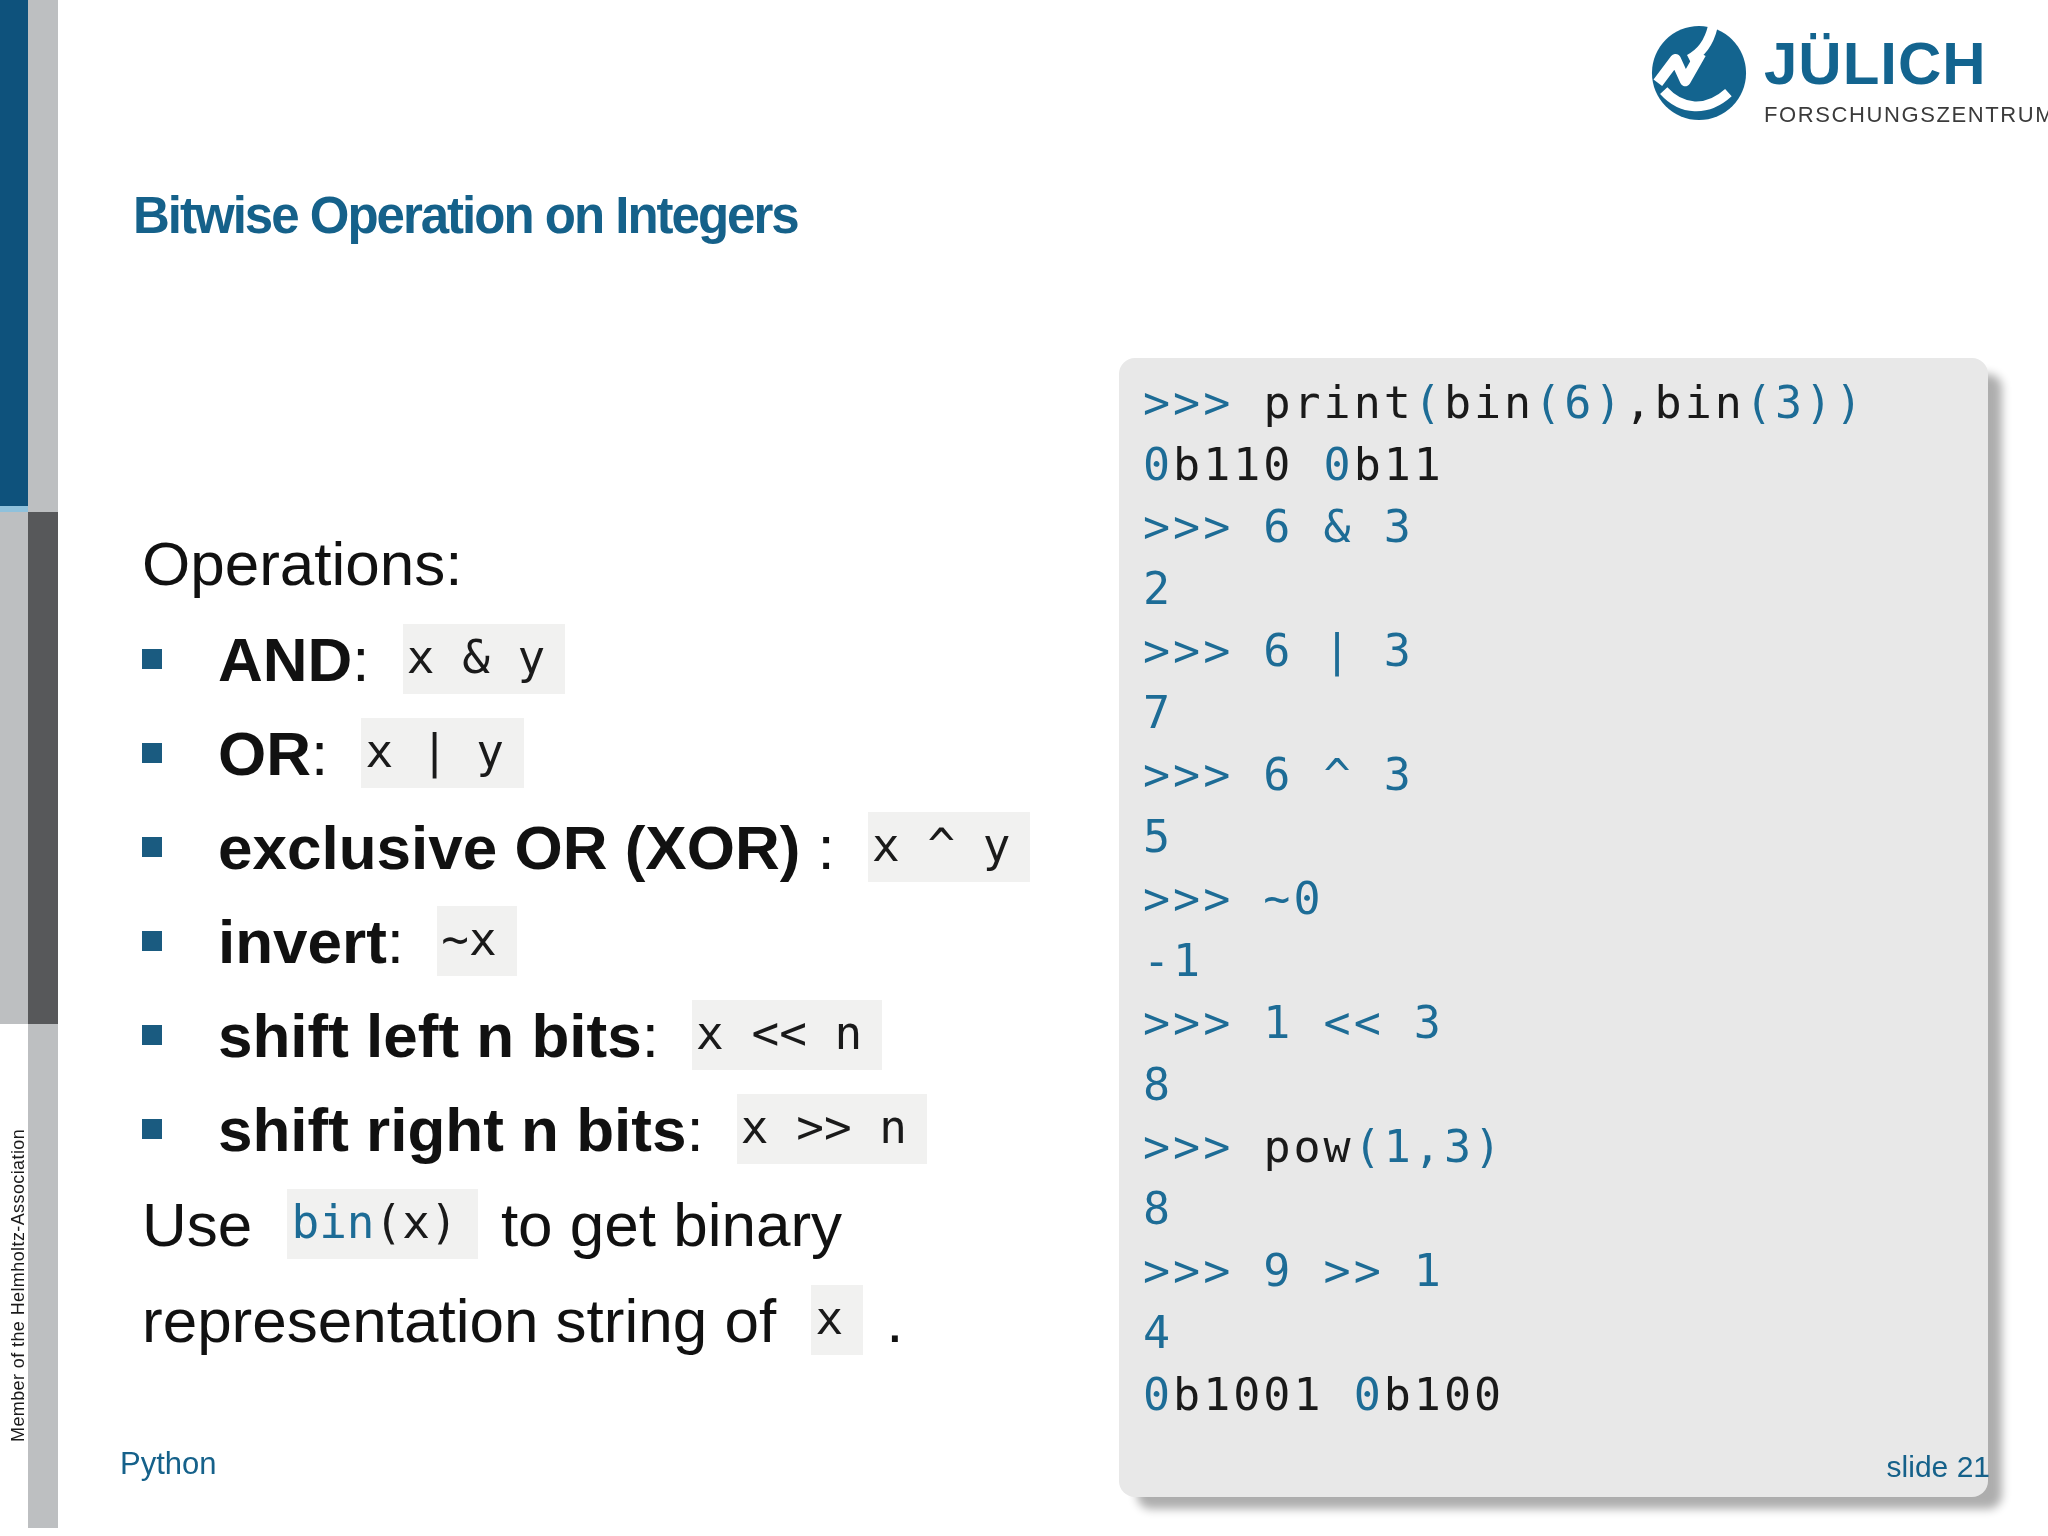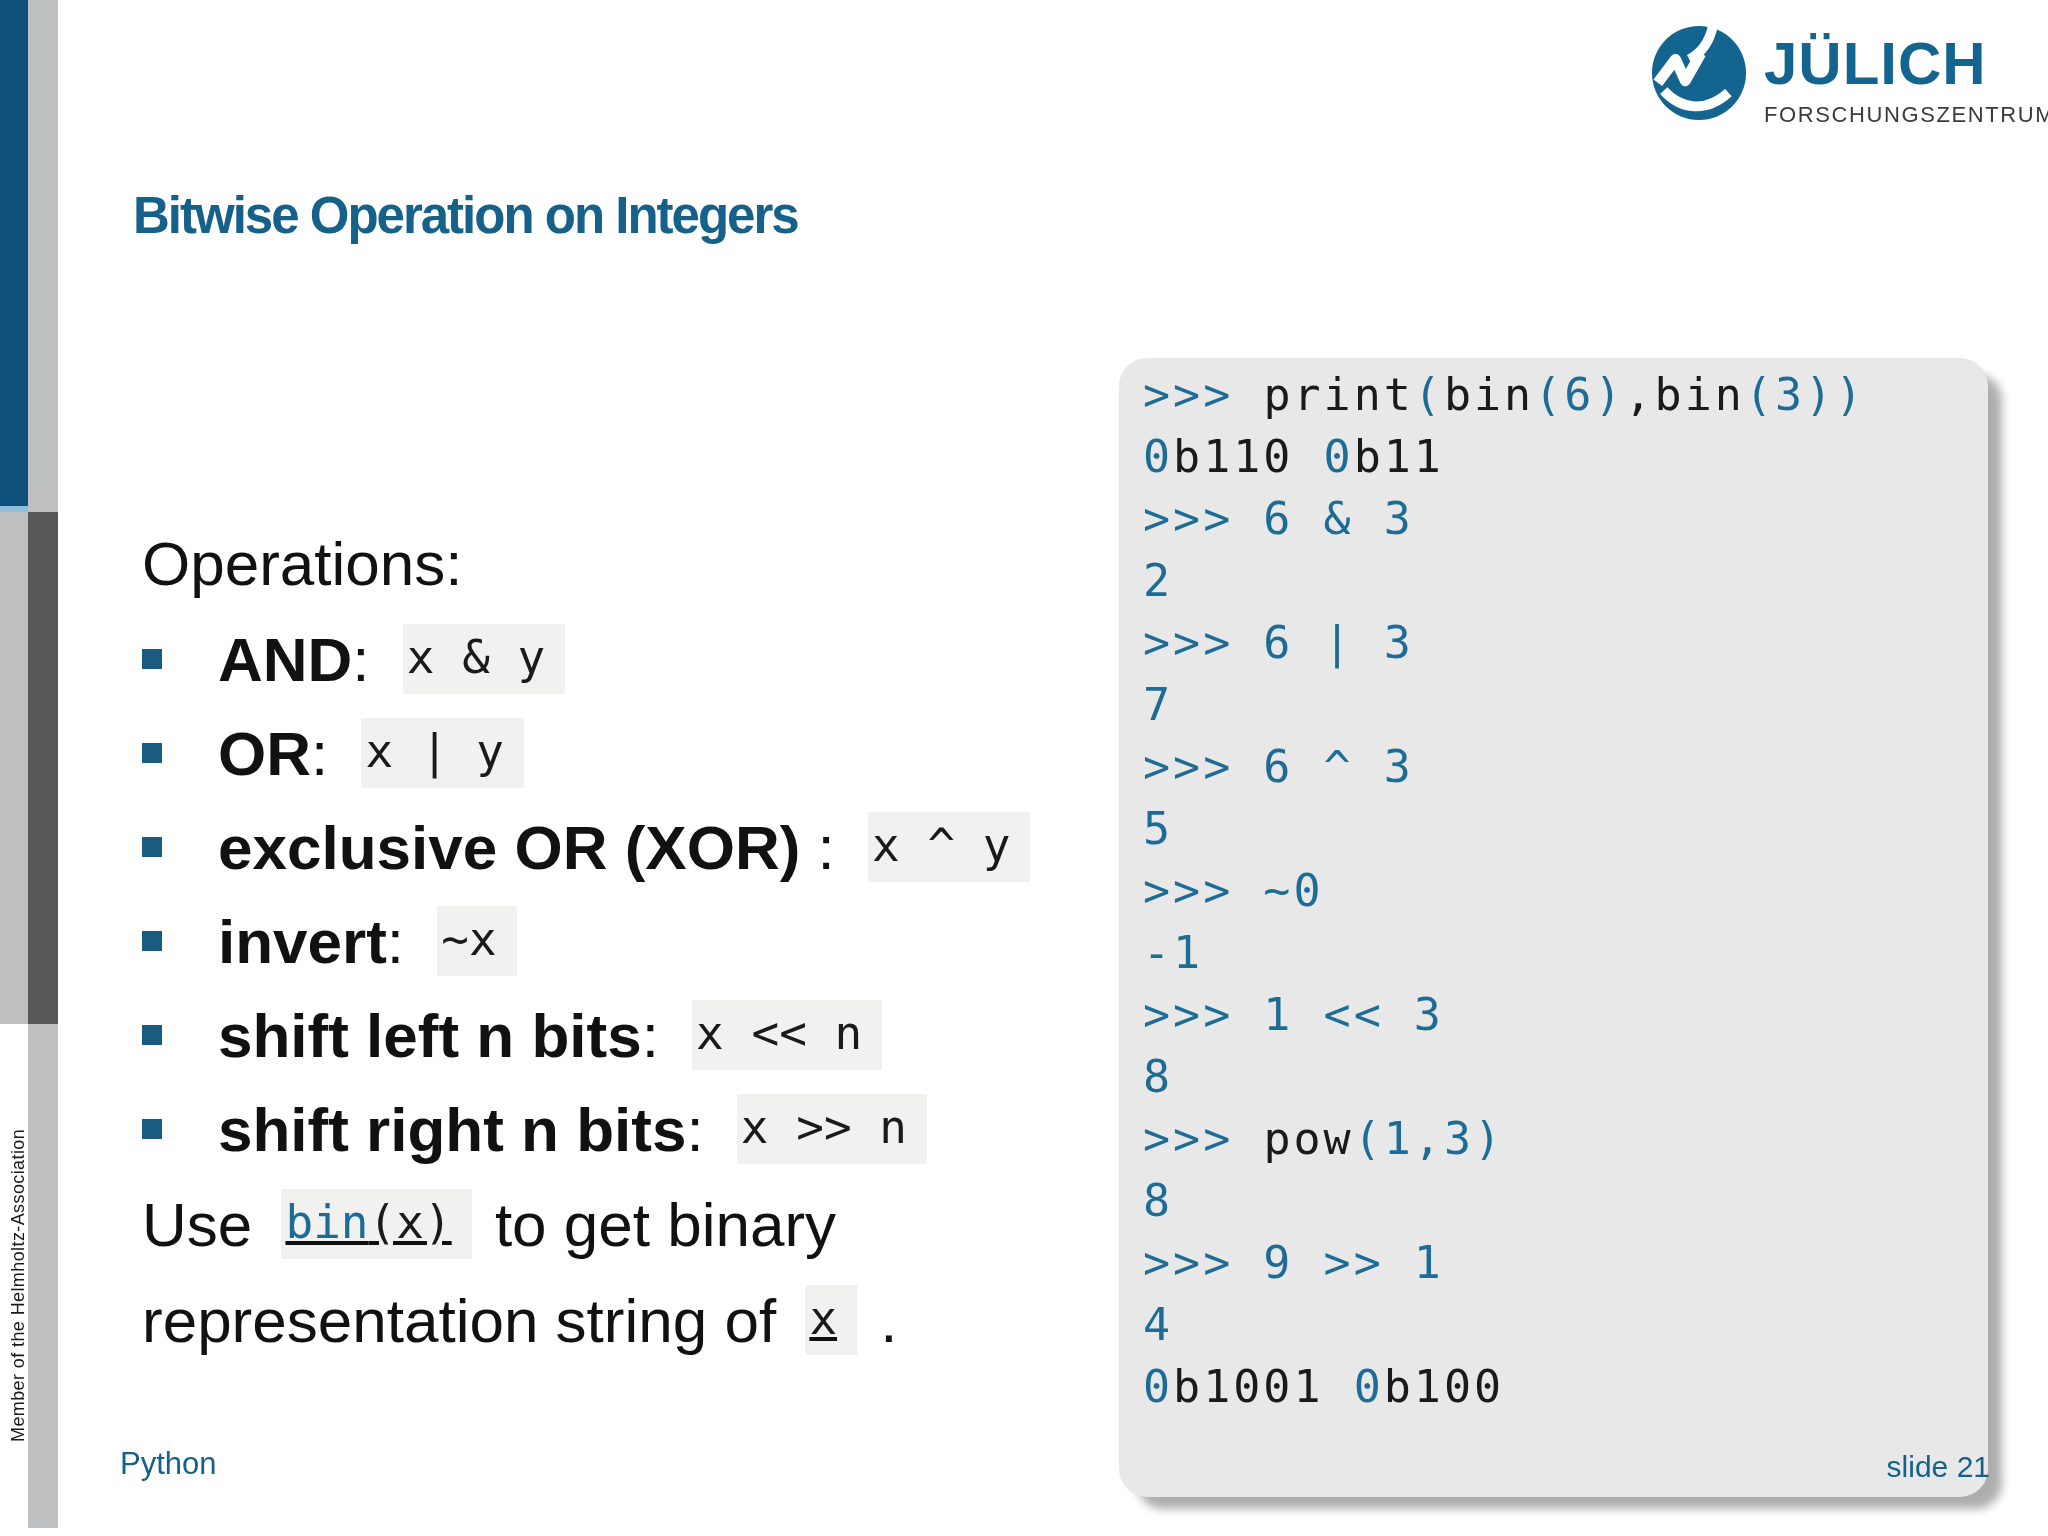--- a/index.html
+++ b/index.html
@@ -36,28 +36,28 @@
   .bullet-row { display:flex; align-items:center; height:94px; white-space:pre; }
   .sq { width:20px; height:20px; background:#1A5B80; flex:0 0 auto; }
   .blabel { margin-left:56px; font-size:62px; font-weight:bold; }
   .bsep { font-size:62px; }
   .chip {
     display:inline-block; background:#F1F1F0; margin-left:16px; padding:6px 20px 10px 4px;
     font-family:"DejaVu Sans Mono", monospace; font-size:46px; white-space:pre;
   }
   .outro { position:absolute; left:142px; top:1176px; }
   .outro-line { display:flex; align-items:center; height:96px; white-space:pre; font-size:62px; }
-  .outro-line .chip { margin-left:12px; margin-right:6px;text-decoration:underline; }
+  .outro-line .chip { margin-left:18px; margin-right:6px; }
   .c-t { color:#1D6C96; }
   .c-k { color:#1a1a1a; }
   
   .terminal {
     position:absolute; left:1119px; top:358px; width:869px; height:1139px;
-    background:#E8E8E8; border-radius:28px; box-sizing:border-box;
-    padding:6px 0 0 24px; box-shadow:16px 14px 10px -2px rgba(0,0,0,0.32);
+    background:#E8E8E8; border-radius:16px; box-sizing:border-box;
+    padding:14px 0 0 24px; box-shadow:16px 14px 10px -2px rgba(0,0,0,0.32);
   }
   .tline {
     height:62px; line-height:62px; font-family:"DejaVu Sans Mono", monospace;
     font-size:45px; letter-spacing:3px; white-space:pre;
   }
   
   .footer-left  { position:absolute; left:120px; top:1446px; font-size:31px; color:#15618A; }
   .footer-right { position:absolute; right:58px; top:1450px; font-size:30px; color:#15618A; }
 </style>
 </head>

